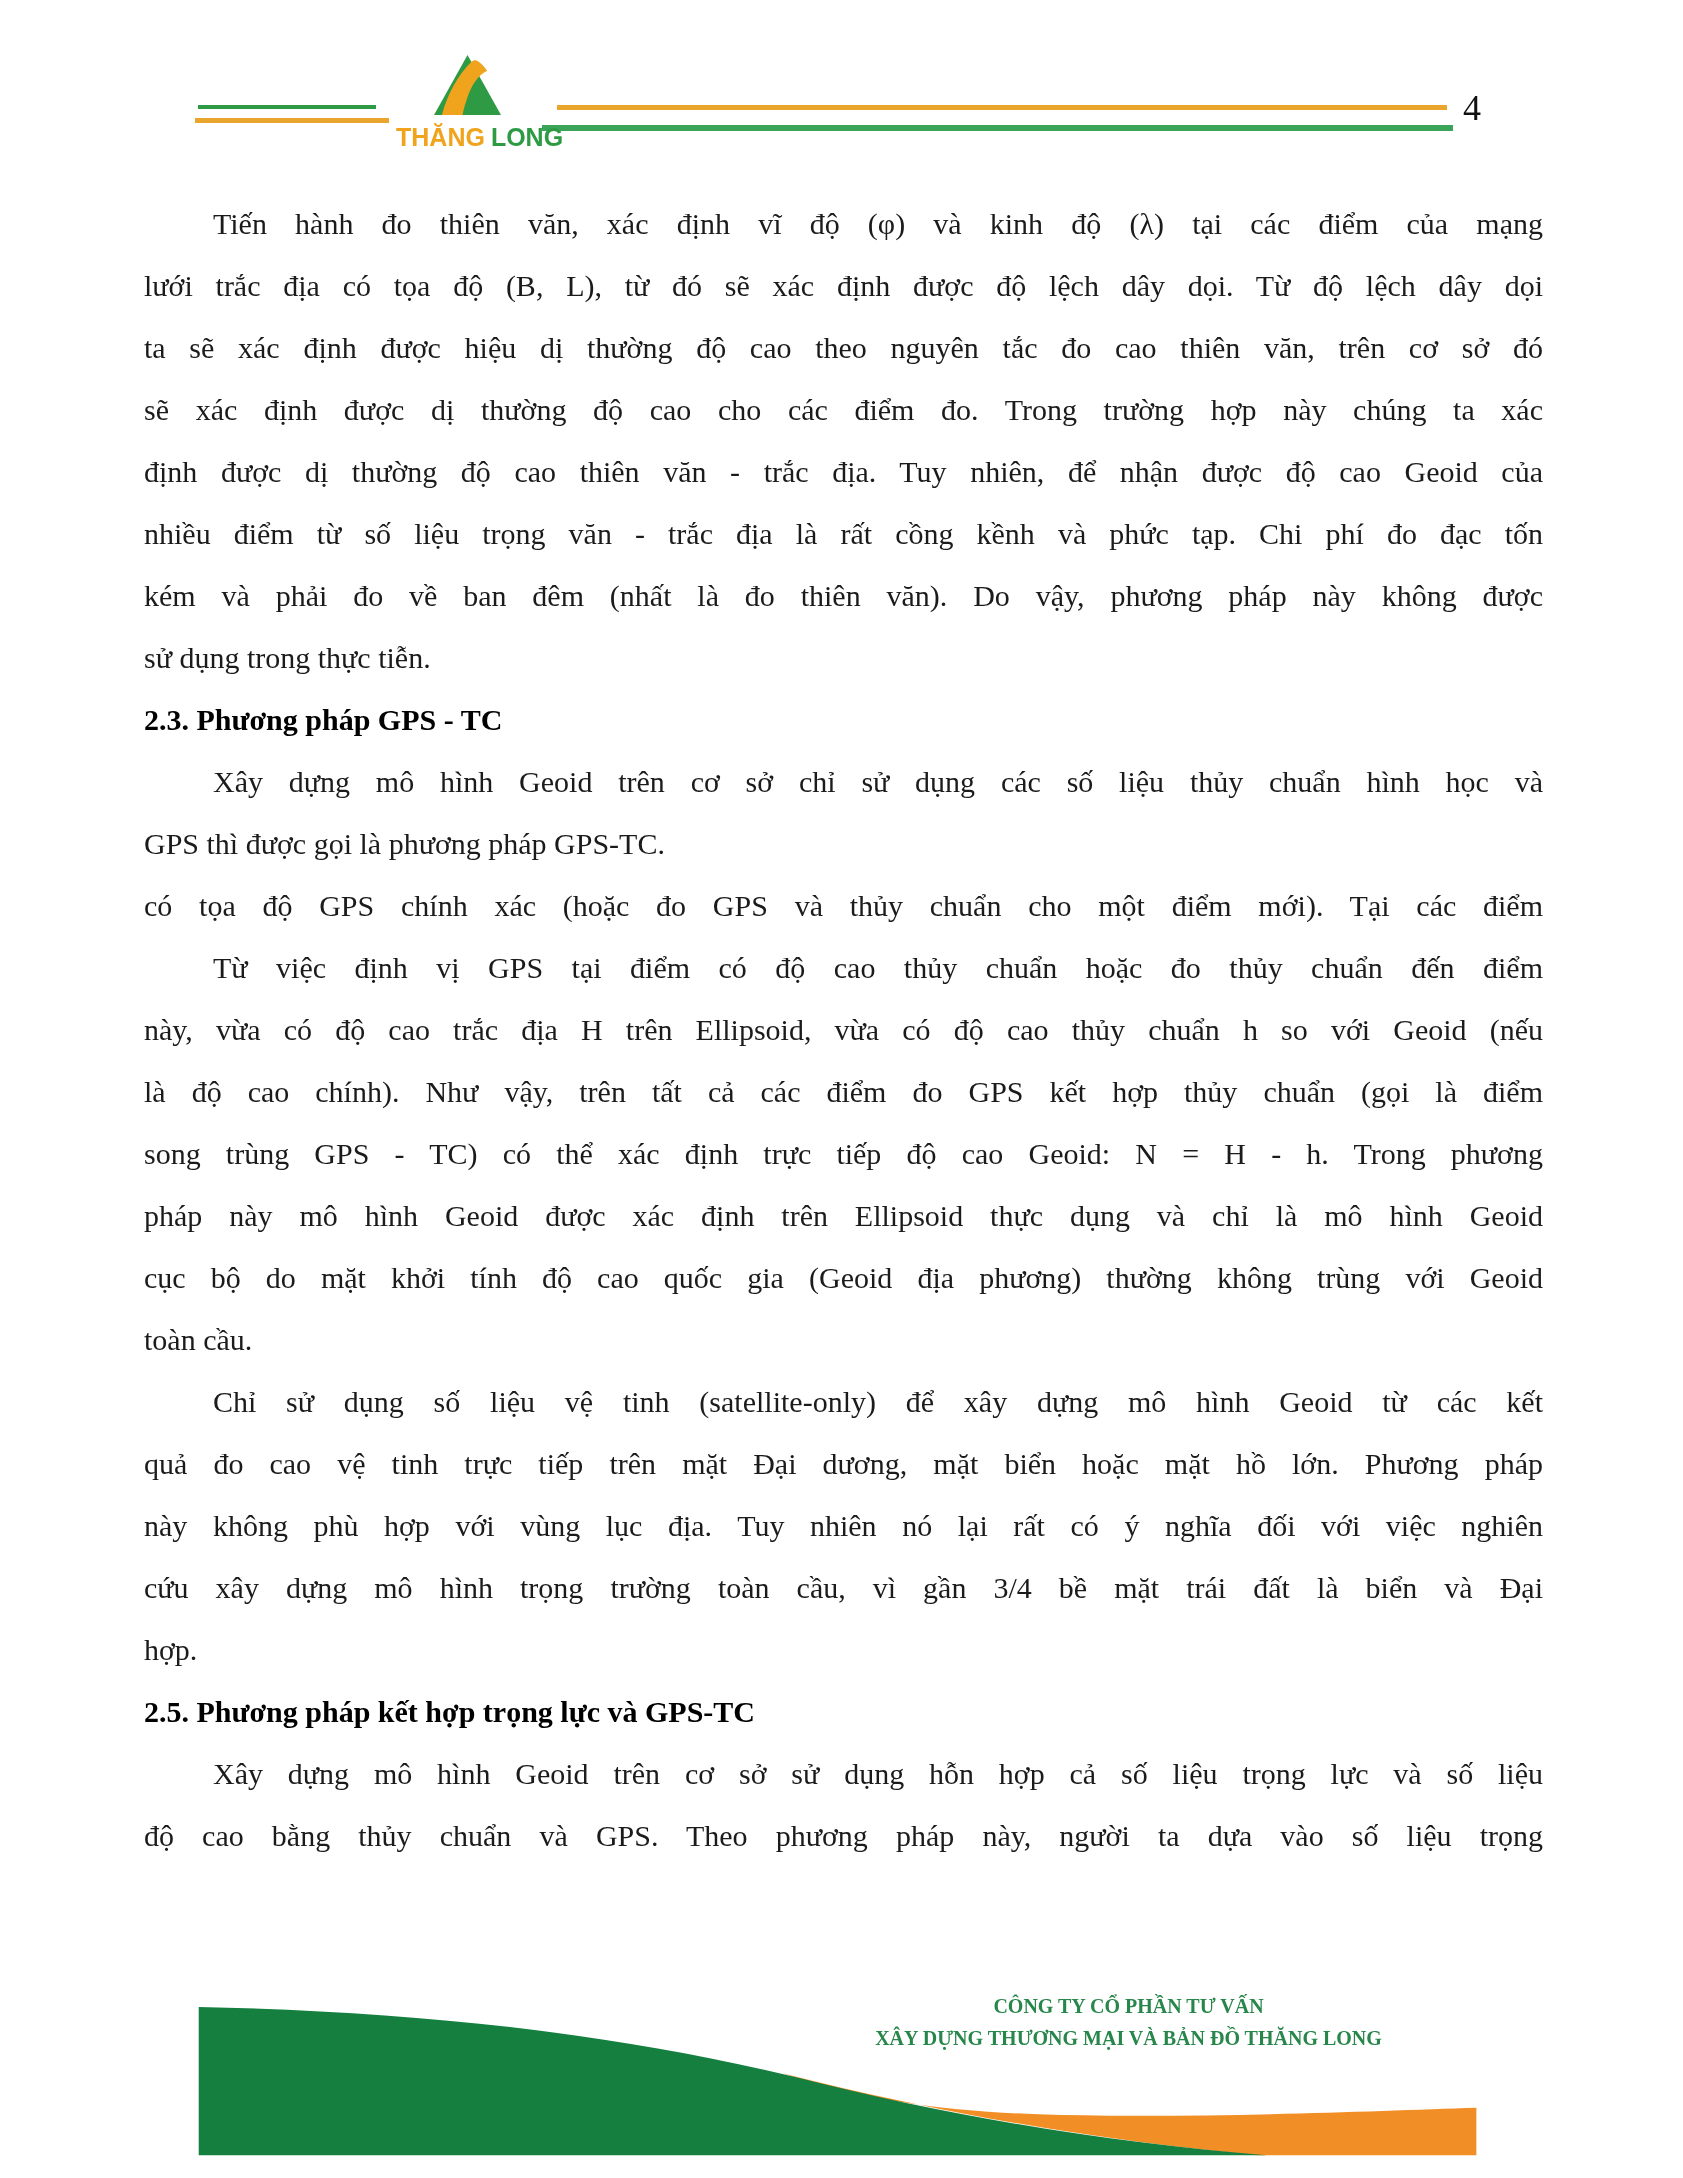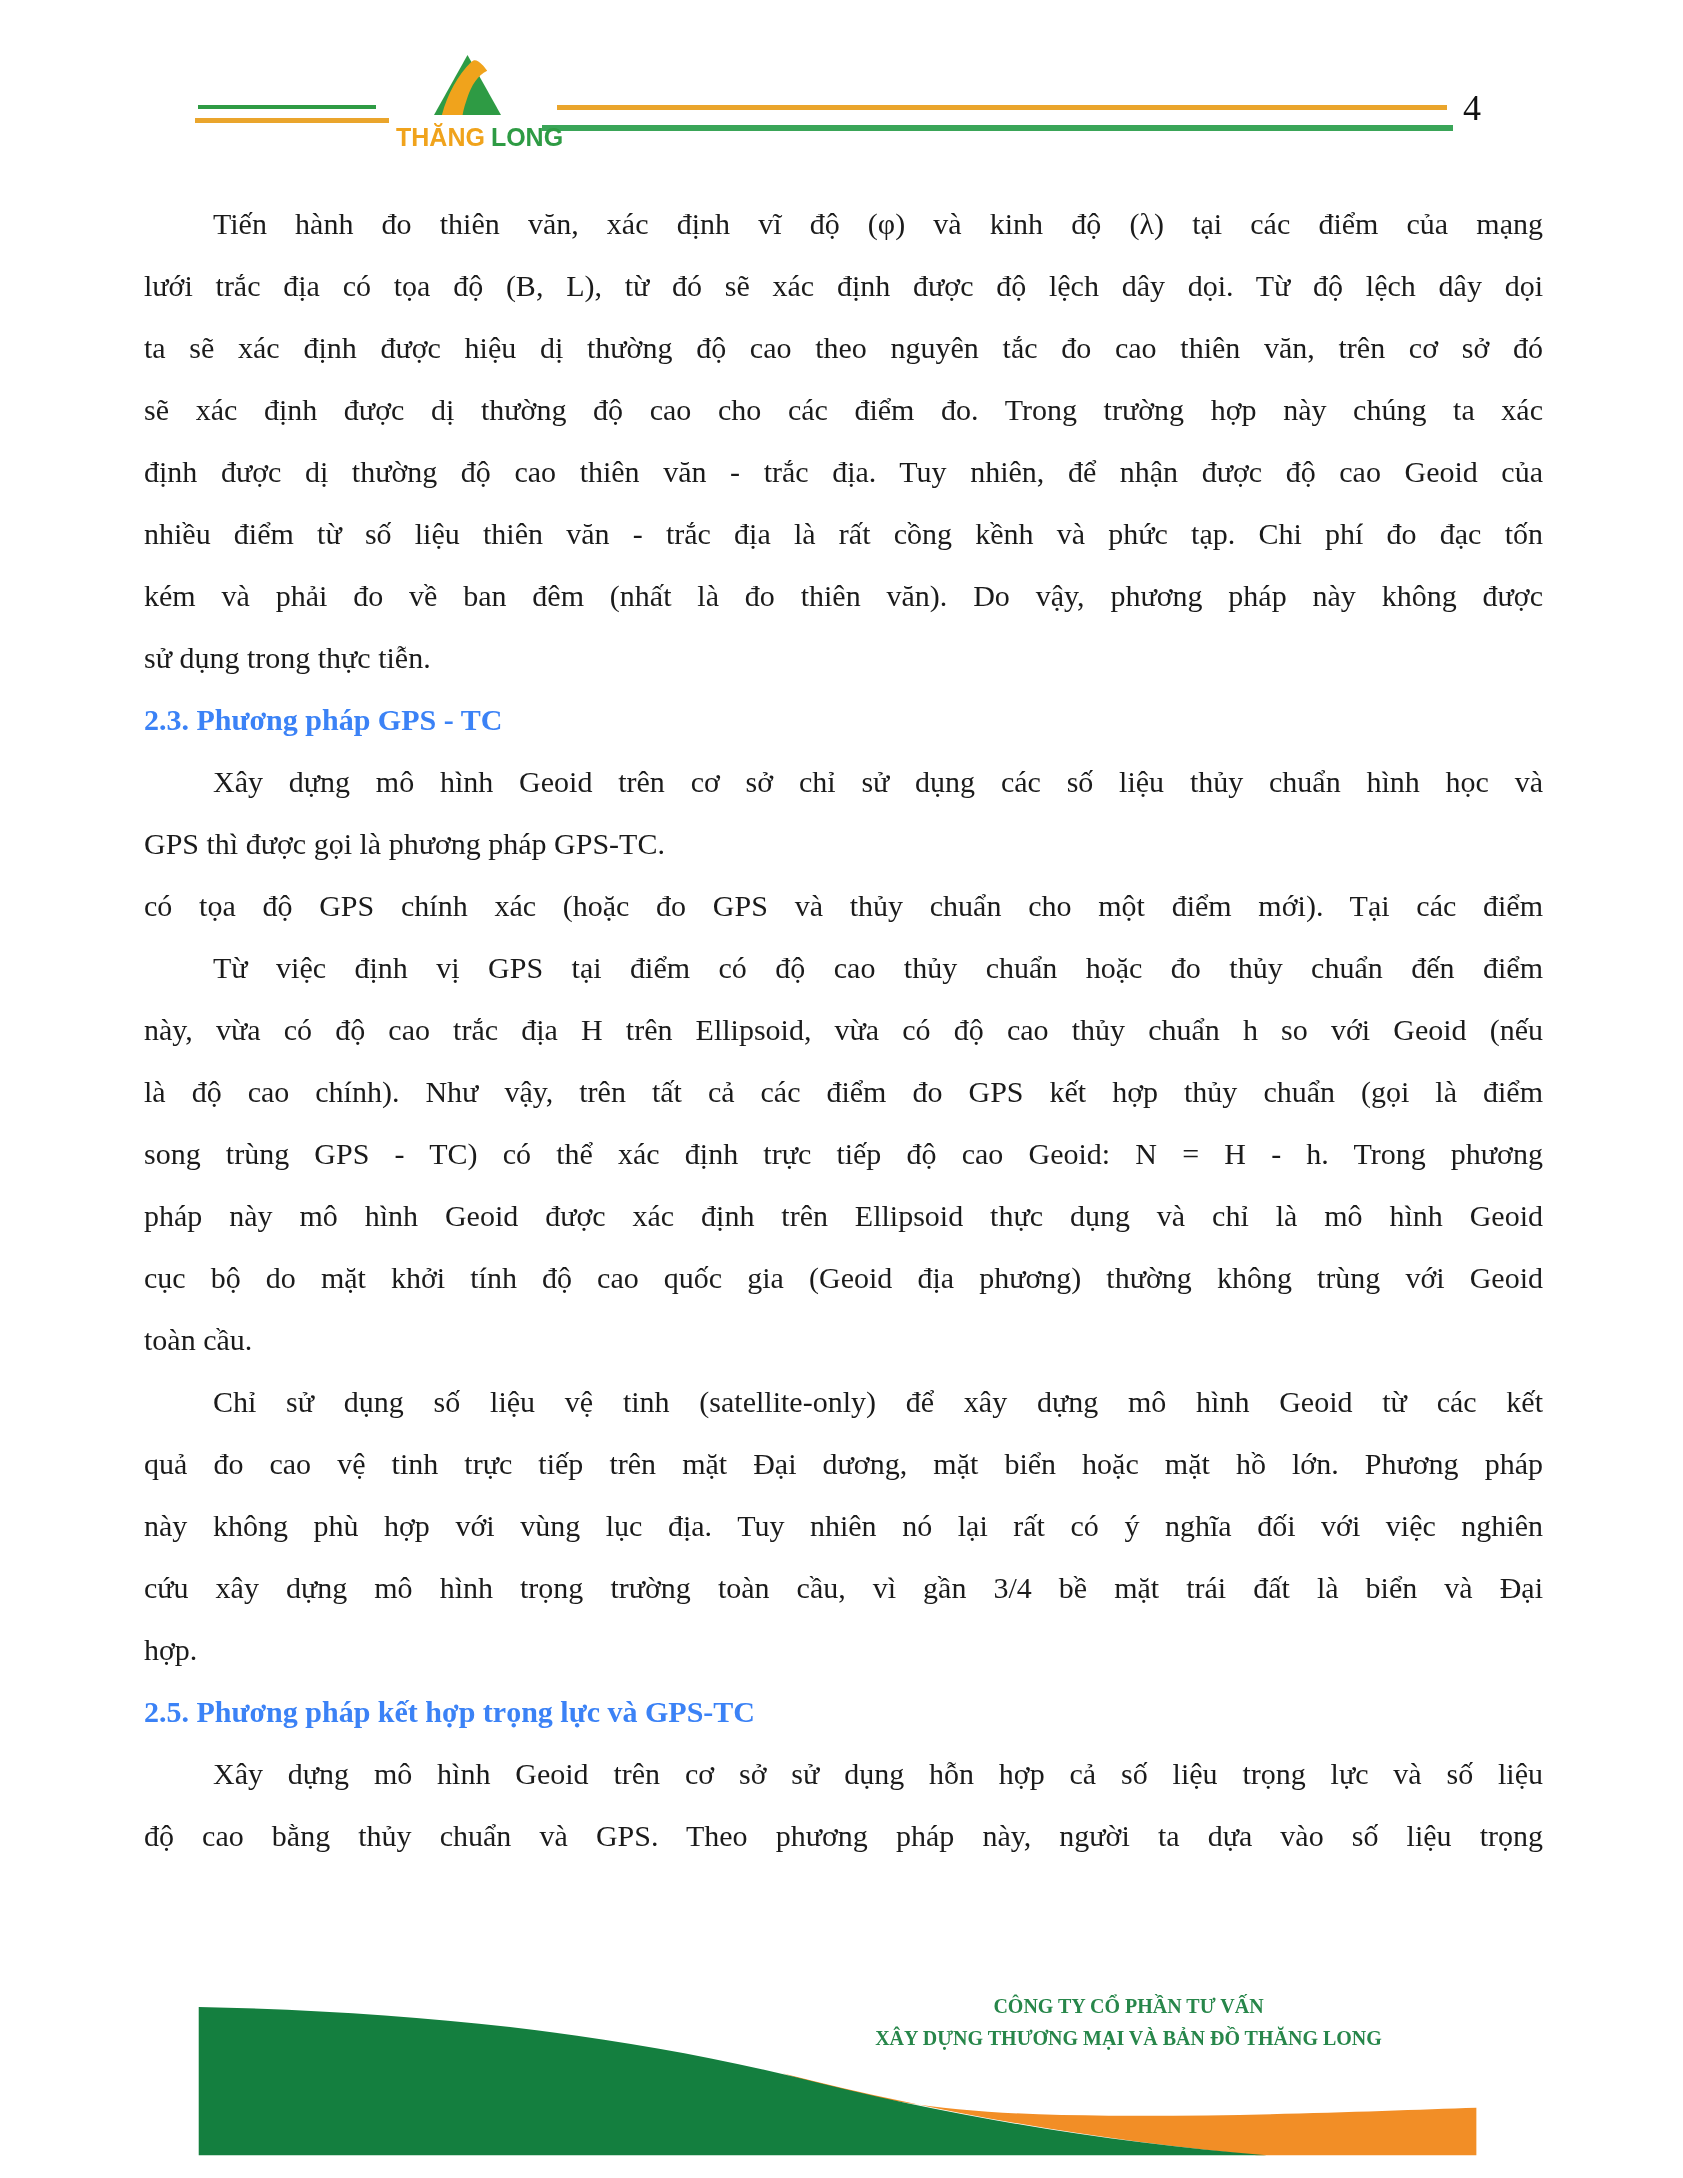--- a/index.html
+++ b/index.html
@@ -32,21 +32,21 @@
 
   
   .text-flow {
     position:absolute; left:144px; top:193px; width:1399px;
     font-size:30px; line-height:62px;
   }
   .t-line { text-align:justify; text-align-last:justify; white-space:normal; }
   .t-line.noj { text-align:center; text-align-last:left; }
   .t-line.indent { padding-left:69px; }
   .t-heading {
-    font-weight:bold; color:#3b82f6;
+    font-weight:bold; color:#000000;
     text-align:left; text-align-last:left;
   }
 
   
   .footer-waves { position:absolute; left:0; top:2000px; width:1683px; height:178px; }
   .footer-text {
     position:absolute; left:769px; top:1990px; width:719px;
     text-align:center; font-weight:bold; color:#27864a;
     font-size:20px; line-height:32px; white-space:nowrap;
   }
@@ -70,21 +70,21 @@
   </div>
 
   <div class="page-number">4</div>
 
   <main class="text-flow" id="text-flow">
       <div class="t-line indent">Tiến hành đo thiên văn, xác định vĩ độ (φ) và kinh độ (λ) tại các điểm của mạng</div>
       <div class="t-line">lưới trắc địa có tọa độ (B, L), từ đó sẽ xác định được độ lệch dây dọi. Từ độ lệch dây dọi</div>
       <div class="t-line">ta sẽ xác định được hiệu dị thường độ cao theo nguyên tắc đo cao thiên văn, trên cơ sở đó</div>
       <div class="t-line">sẽ xác định được dị thường độ cao cho các điểm đo. Trong trường hợp này chúng ta xác</div>
       <div class="t-line">định được dị thường độ cao thiên văn - trắc địa. Tuy nhiên, để nhận được độ cao Geoid của</div>
-      <div class="t-line">nhiều điểm từ số liệu thiên văn - trắc địa là rất cồng kềnh và phức tạp. Chi phí đo đạc tốn</div>
+      <div class="t-line">nhiều điểm từ số liệu trọng văn - trắc địa là rất cồng kềnh và phức tạp. Chi phí đo đạc tốn</div>
       <div class="t-line">kém và phải đo về ban đêm (nhất là đo thiên văn). Do vậy, phương pháp này không được</div>
       <div class="t-line noj">sử dụng trong thực tiễn.</div>
       <div class="t-line t-heading">2.3. Phương pháp GPS - TC</div>
       <div class="t-line indent">Xây dựng mô hình Geoid trên cơ sở chỉ sử dụng các số liệu thủy chuẩn hình học và</div>
       <div class="t-line noj">GPS  thì được gọi là phương pháp GPS-TC.</div>
       <div class="t-line">có tọa độ GPS chính xác (hoặc đo GPS và thủy chuẩn cho một điểm mới). Tại các điểm</div>
       <div class="t-line indent">Từ việc định vị GPS tại điểm có độ cao thủy chuẩn hoặc đo thủy chuẩn đến điểm</div>
       <div class="t-line">này, vừa có độ cao trắc địa H trên Ellipsoid, vừa có độ cao thủy chuẩn h so với Geoid (nếu</div>
       <div class="t-line">là độ cao chính). Như vậy, trên tất cả các điểm đo GPS kết hợp thủy chuẩn (gọi là điểm</div>
       <div class="t-line">song trùng GPS - TC) có thể xác định trực tiếp độ cao Geoid: N = H - h. Trong phương</div>

